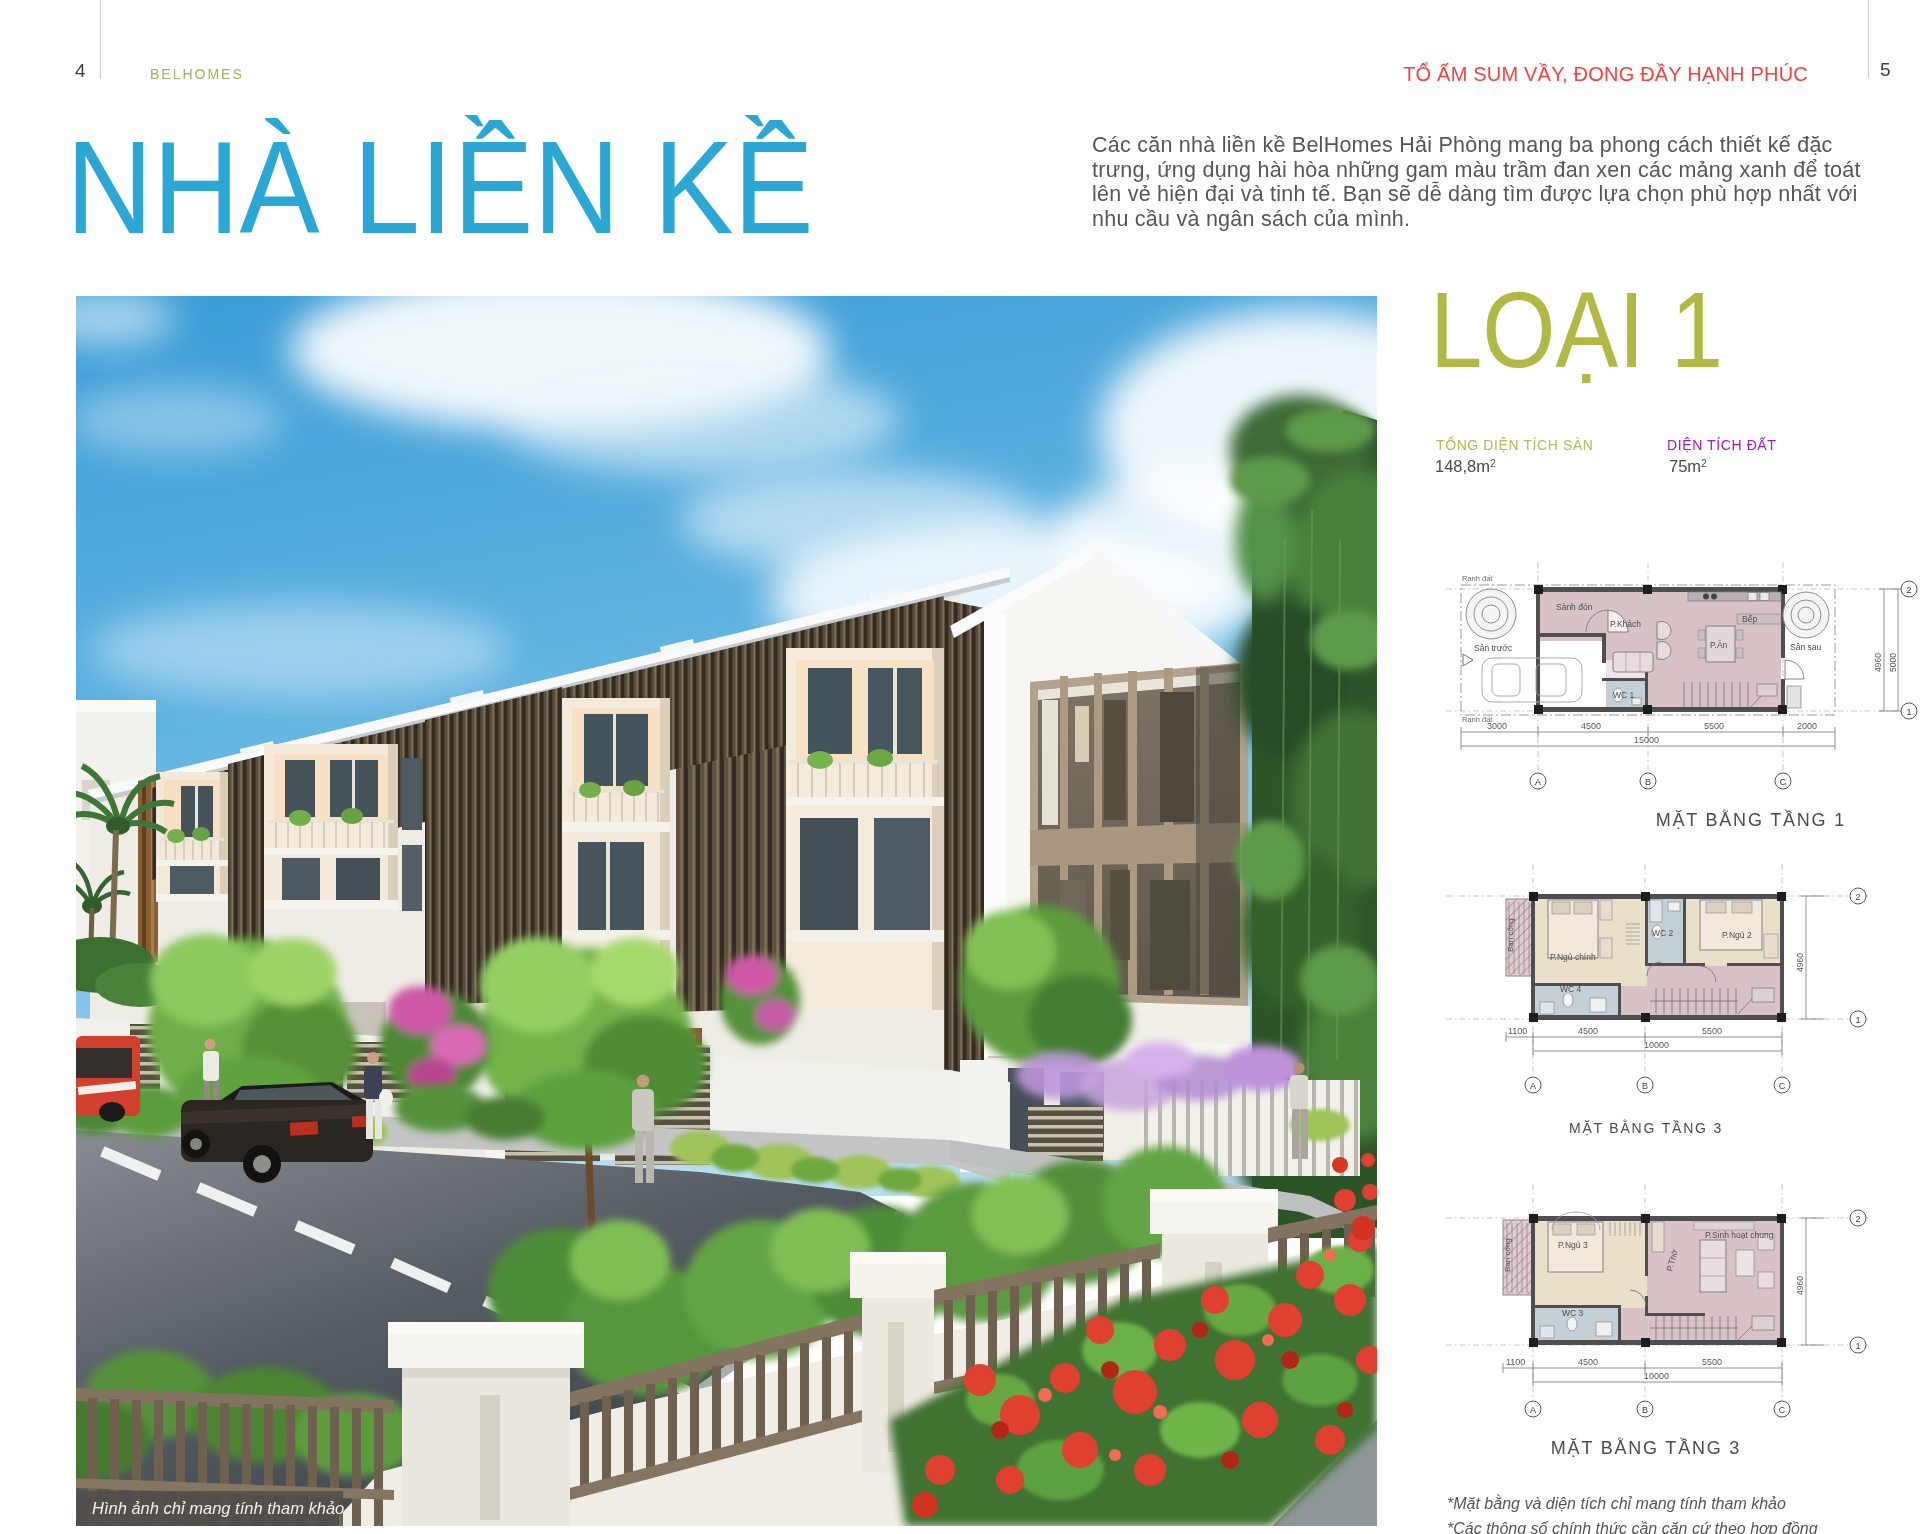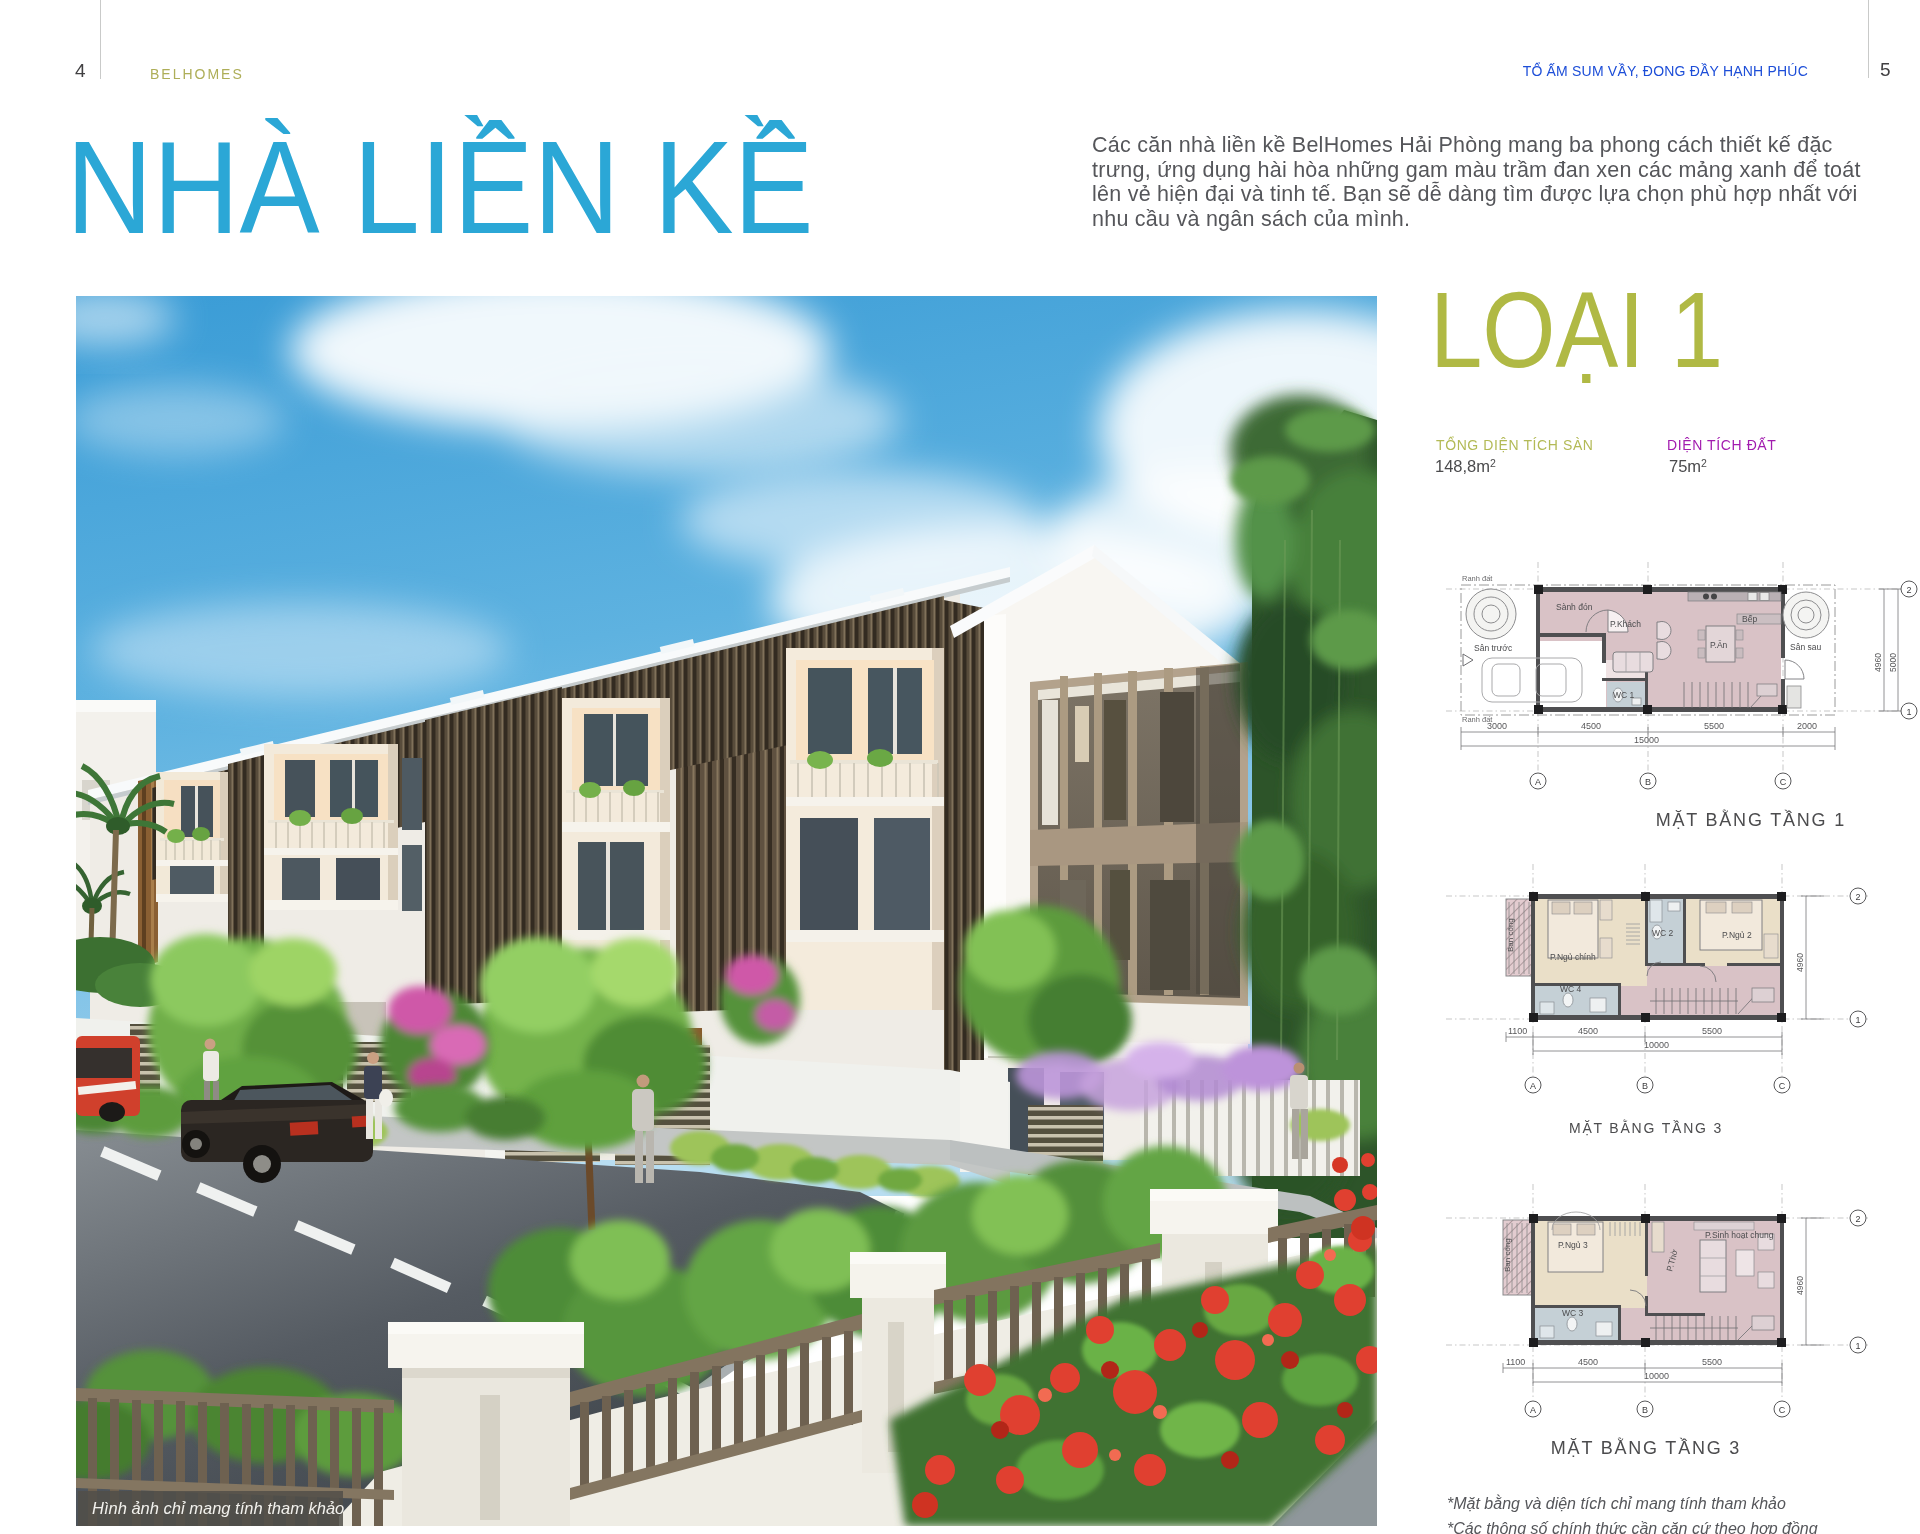--- a/index.html
+++ b/index.html
@@ -9,21 +9,21 @@
 </style>
 </head>
 <body>
 
 <div class="abs" style="left:75px; top:60px; font-size:19px; color:#414042;">4</div>
 
 <div class="abs" style="left:100px; top:0; width:1px; height:79px; background:#c9cac9;"></div>
 
 <div class="abs" style="left:110px; top:66px; font-size:14px; letter-spacing:2px; color:#aeae58;margin-left:40px;">BELHOMES</div>
 
-<div class="abs" style="right:112px; top:63px; font-size:14px; letter-spacing:0.2px; white-space:nowrap; color:#1d4ed8;">TỔ ẤM SUM VẦY, ĐONG ĐẦY HẠNH PHÚC</div>
+<div class="abs" style="right:112px; top:63px; font-size:20px; letter-spacing:0.2px; white-space:nowrap; color:#ef4444;">TỔ ẤM SUM VẦY, ĐONG ĐẦY HẠNH PHÚC</div>
 
 <div class="abs" style="left:1868px; top:0; width:1px; height:78px; background:#c9cac9;"></div>
 
 <div class="abs" style="left:1880px; top:59px; font-size:19px; color:#414042;">5</div>
 
 <div class="abs" style="left:66px; top:112px; font-size:132px; color:#2ba7d6; white-space:nowrap; transform:scaleX(0.91); transform-origin:0 0;">NHÀ LIỀN KỀ</div>
 
 <div class="abs" style="left:1092px; top:133px; font-size:21.5px; letter-spacing:0.25px; white-space:nowrap; line-height:24.5px; color:#55565a;">Các căn nhà liền kề BelHomes Hải Phòng mang ba phong cách thiết kế đặc<br>trưng, ứng dụng hài hòa những gam màu trầm đan xen các mảng xanh để toát<br>lên vẻ hiện đại và tinh tế. Bạn sẽ dễ dàng tìm được lựa chọn phù hợp nhất với<br>nhu cầu và ngân sách của mình.</div>
 
 <div class="abs" style="left:1430px; top:268px; font-size:107px; color:#b0b944; white-space:nowrap; transform:scaleX(0.88); transform-origin:0 0;">LOẠI 1</div>

